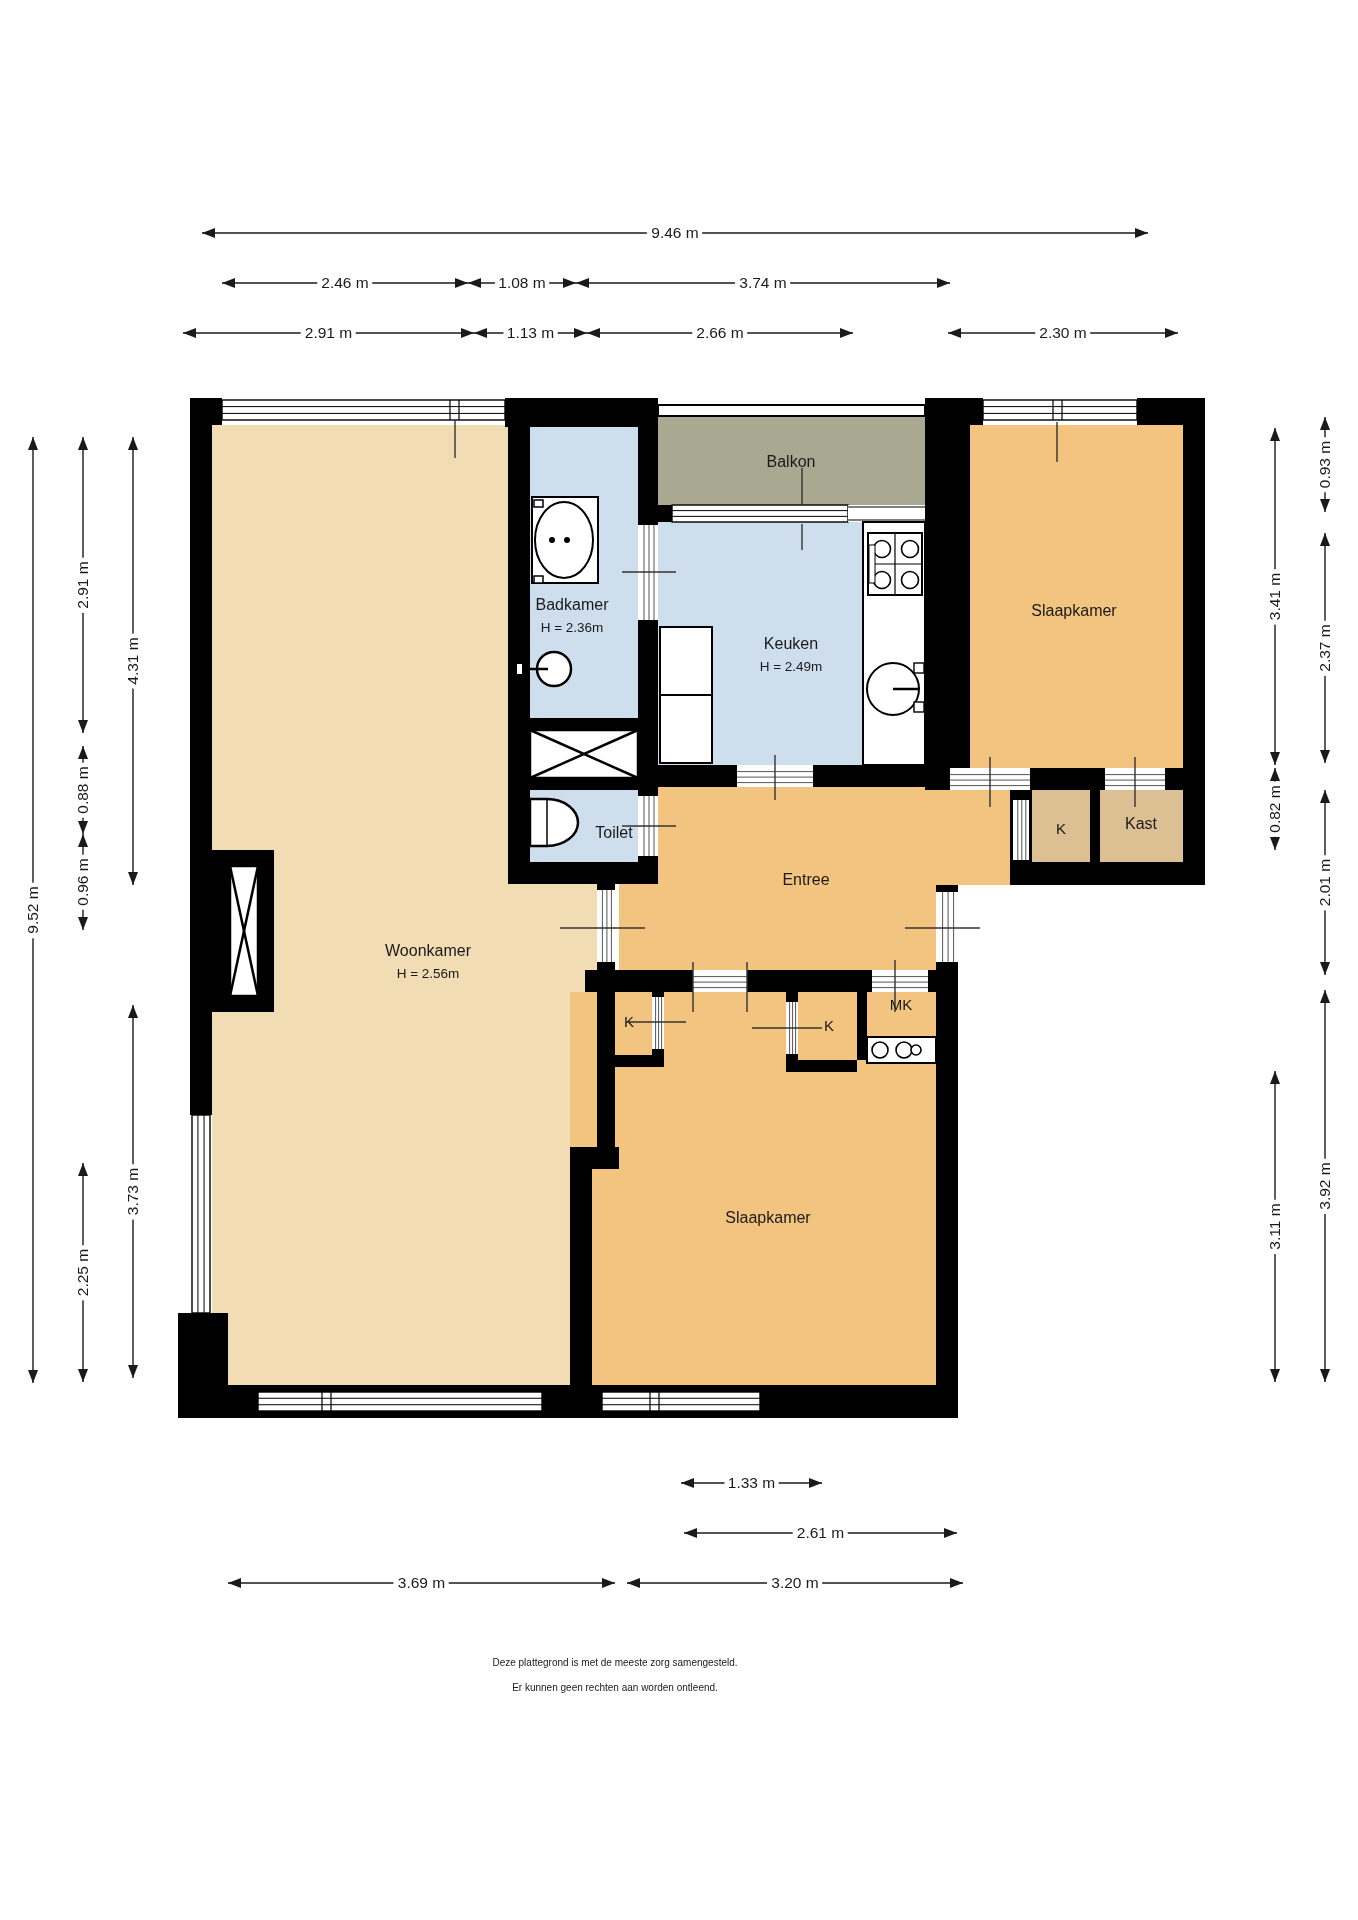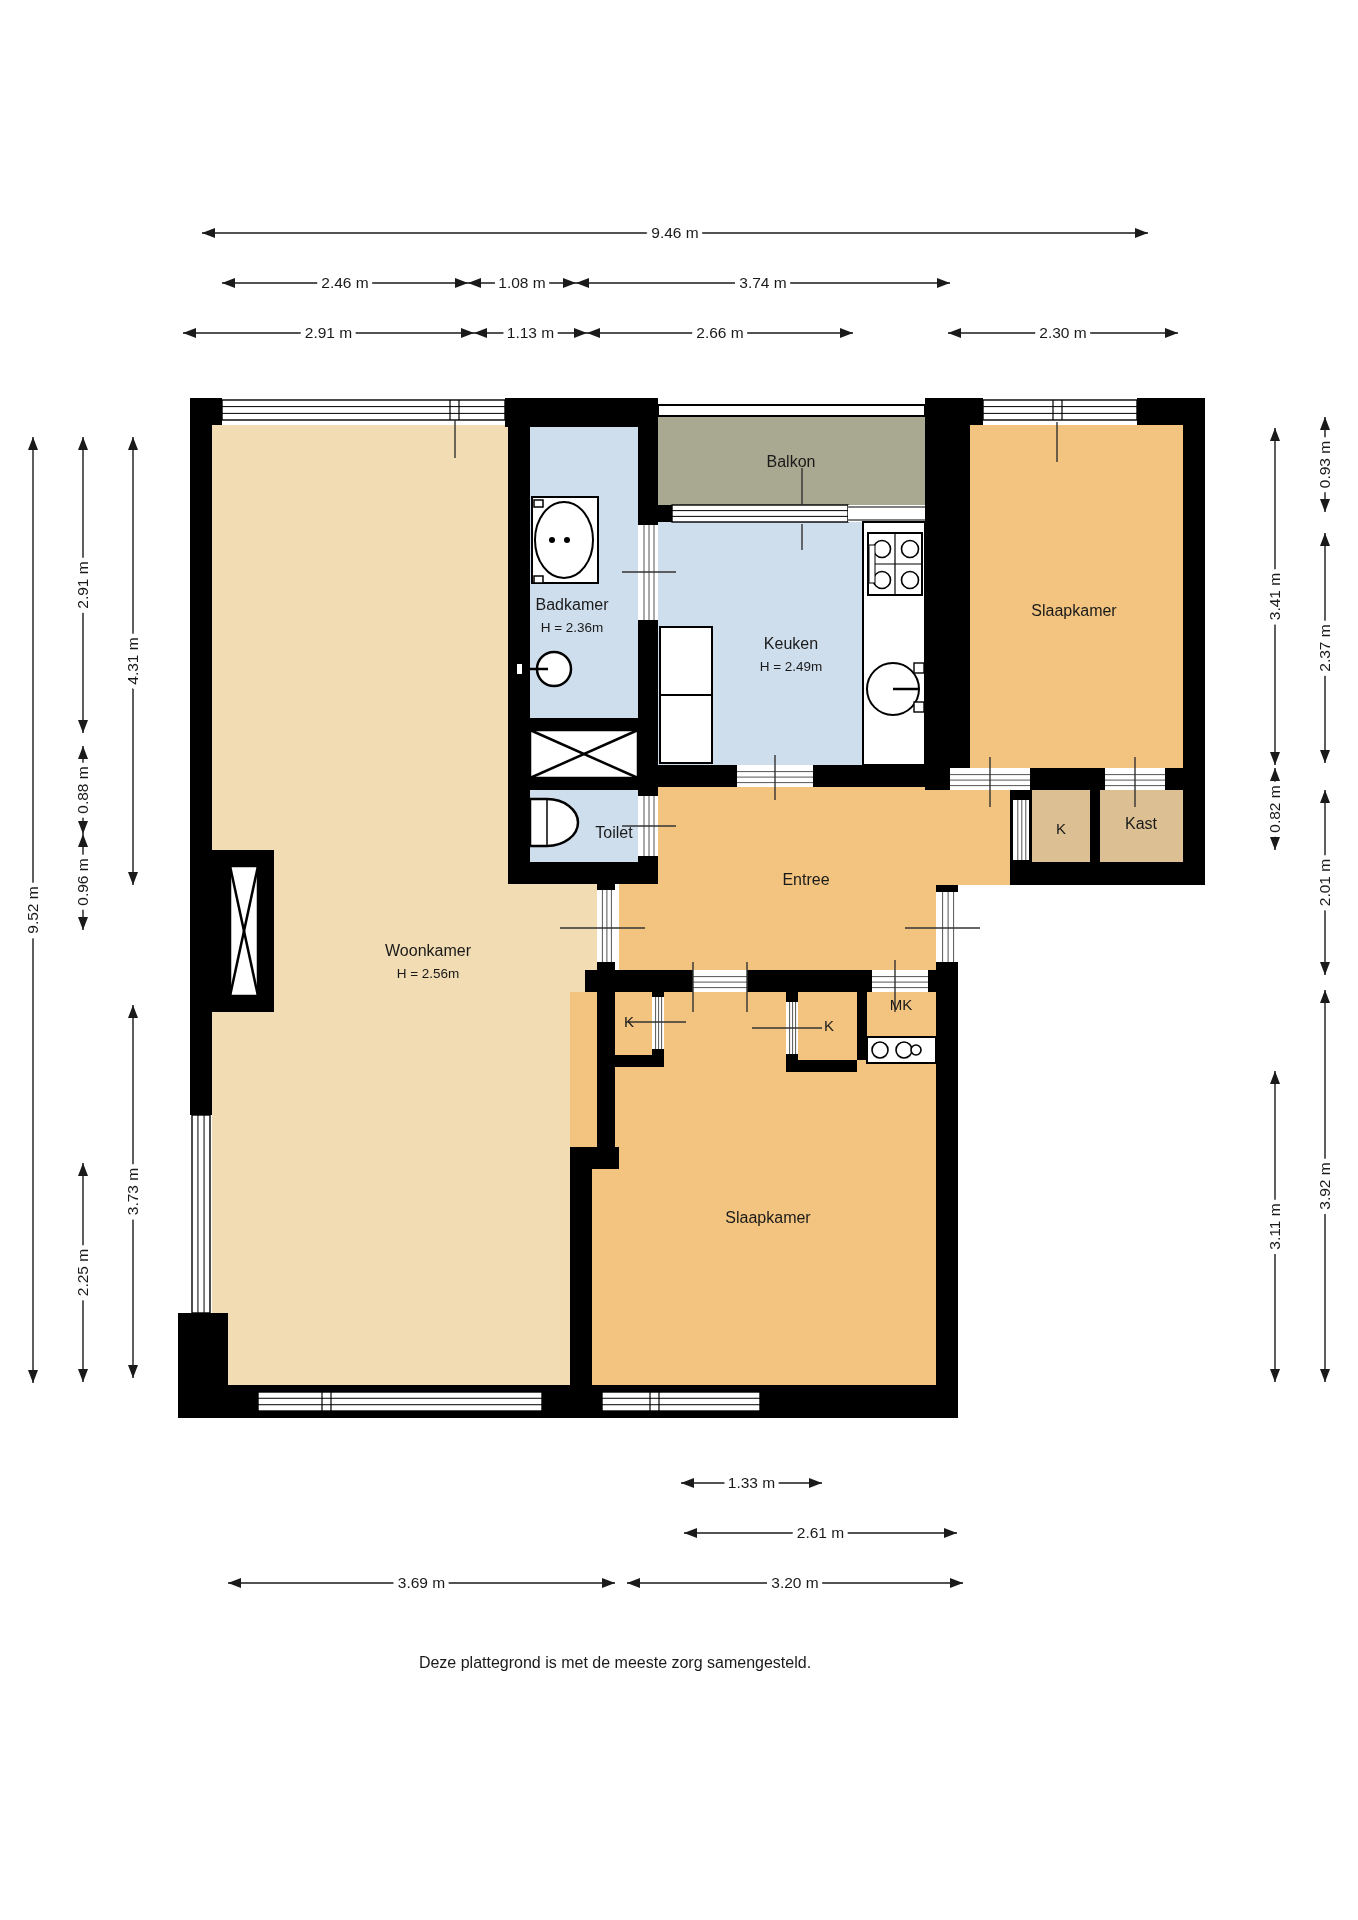--- a/index.html
+++ b/index.html
@@ -1,20 +1,20 @@
 <!DOCTYPE html>
 <html><head>
 <meta charset="utf-8">
 <style>
   html,body{margin:0;padding:0;background:#ffffff;}
   body{width:1358px;height:1920px;position:relative;font-family:"Liberation Sans", sans-serif;}
   #plan-wrap{position:absolute;inset:0;}
   svg{display:block;}
   .footer{position:absolute;top:1650px;left:0;width:1230px;text-align:center;color:#1a1a1a;
-          font-size:16px;line-height:25px;font-family:"Liberation Sans", sans-serif;}
+          font-size:10px;line-height:25px;font-family:"Liberation Sans", sans-serif;}
 </style>
 </head>
 <body>
 
 <div id="plan-wrap">
   <svg id="plan" width="1358" height="1920" viewBox="0 0 1358 1920" xmlns="http://www.w3.org/2000/svg">
       <g>
         <rect x="658" y="412" width="267" height="93" fill="#a9a890"></rect>
         <rect x="530" y="425" width="108" height="298" fill="#cfdeec"></rect>
         <rect x="658" y="505" width="267" height="260" fill="#cfdeec"></rect>
@@ -374,13 +374,14 @@
           <path d="M1275,1071 l-5,13 h10 z" fill="#1a1a1a"></path>
           <path d="M1275,1382 l-5,-13 h10 z" fill="#1a1a1a"></path>
           <text x="1275" y="1226.5" text-anchor="middle" font-size="15.5" font-family="&quot;Liberation Sans&quot;, sans-serif" transform="rotate(-90 1275 1226.5)" style="paint-order:stroke;stroke:#ffffff;stroke-width:9px;fill:#1a1a1a;" dy="5">3.11 m</text>
         </g>
       </g>
     </svg>
 </div>
 
 <div class="footer">
   <div>Deze plattegrond is met de meeste zorg samengesteld.</div>
+  <div>Er kunnen geen rechten aan worden ontleend.</div>
 </div>
 
 </body></html>

